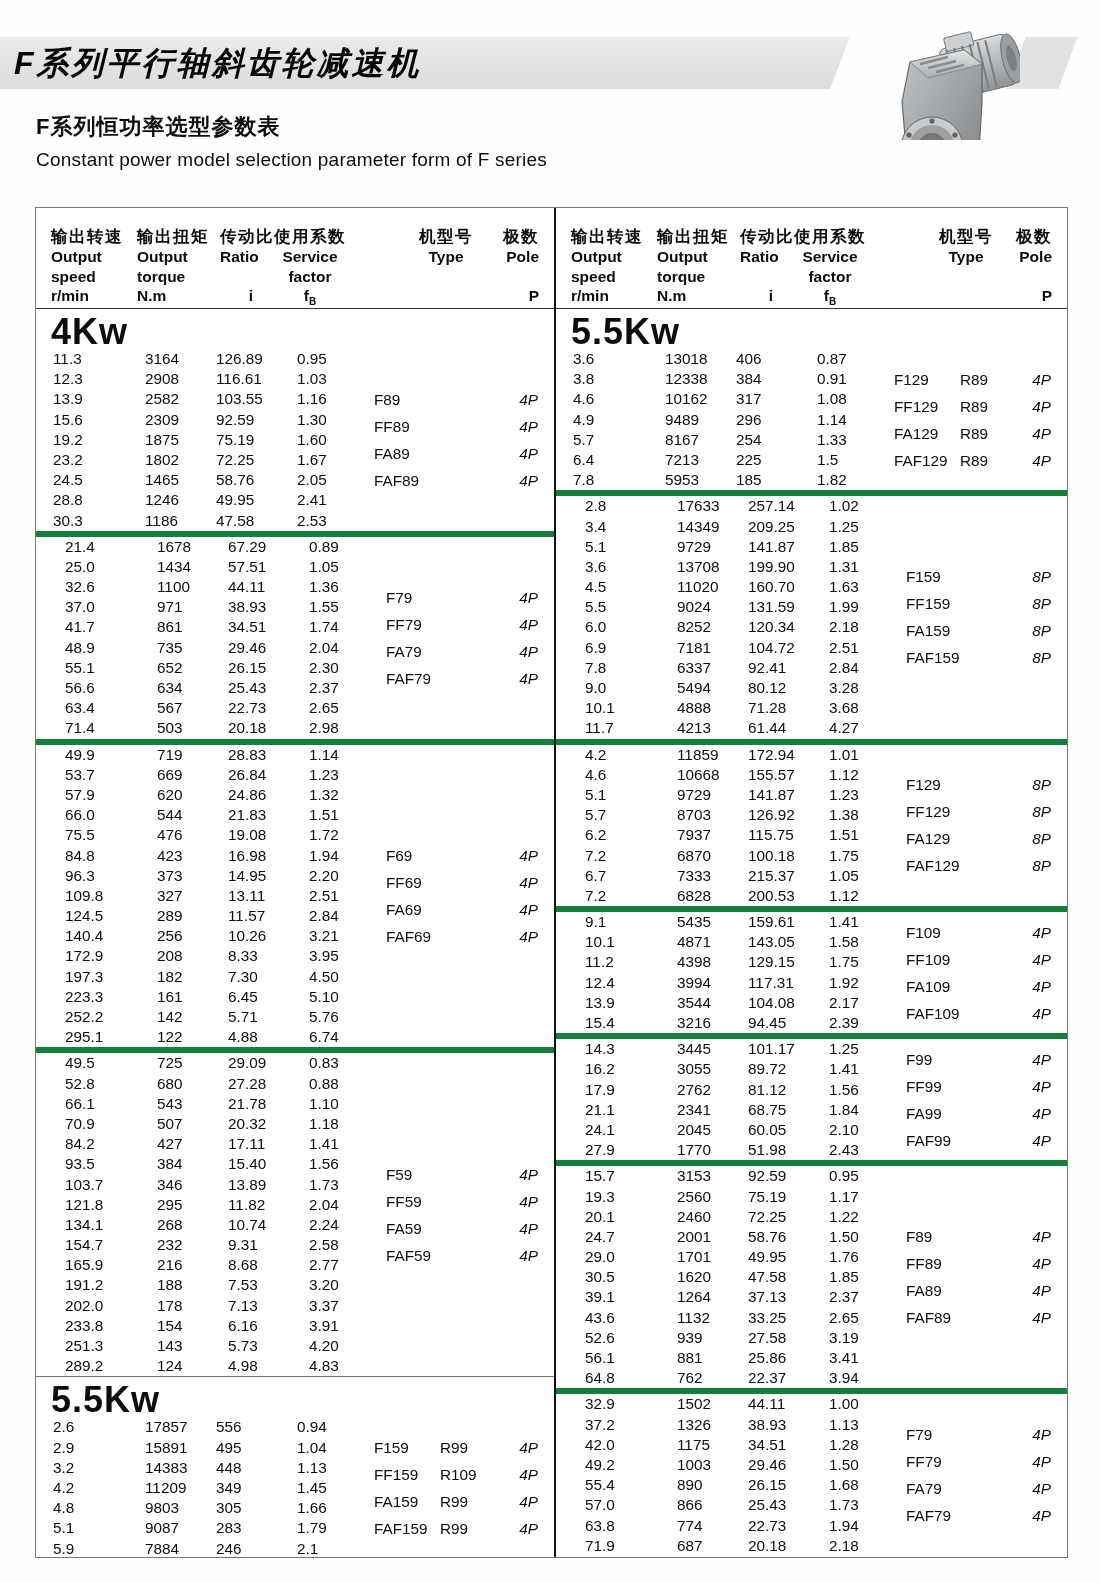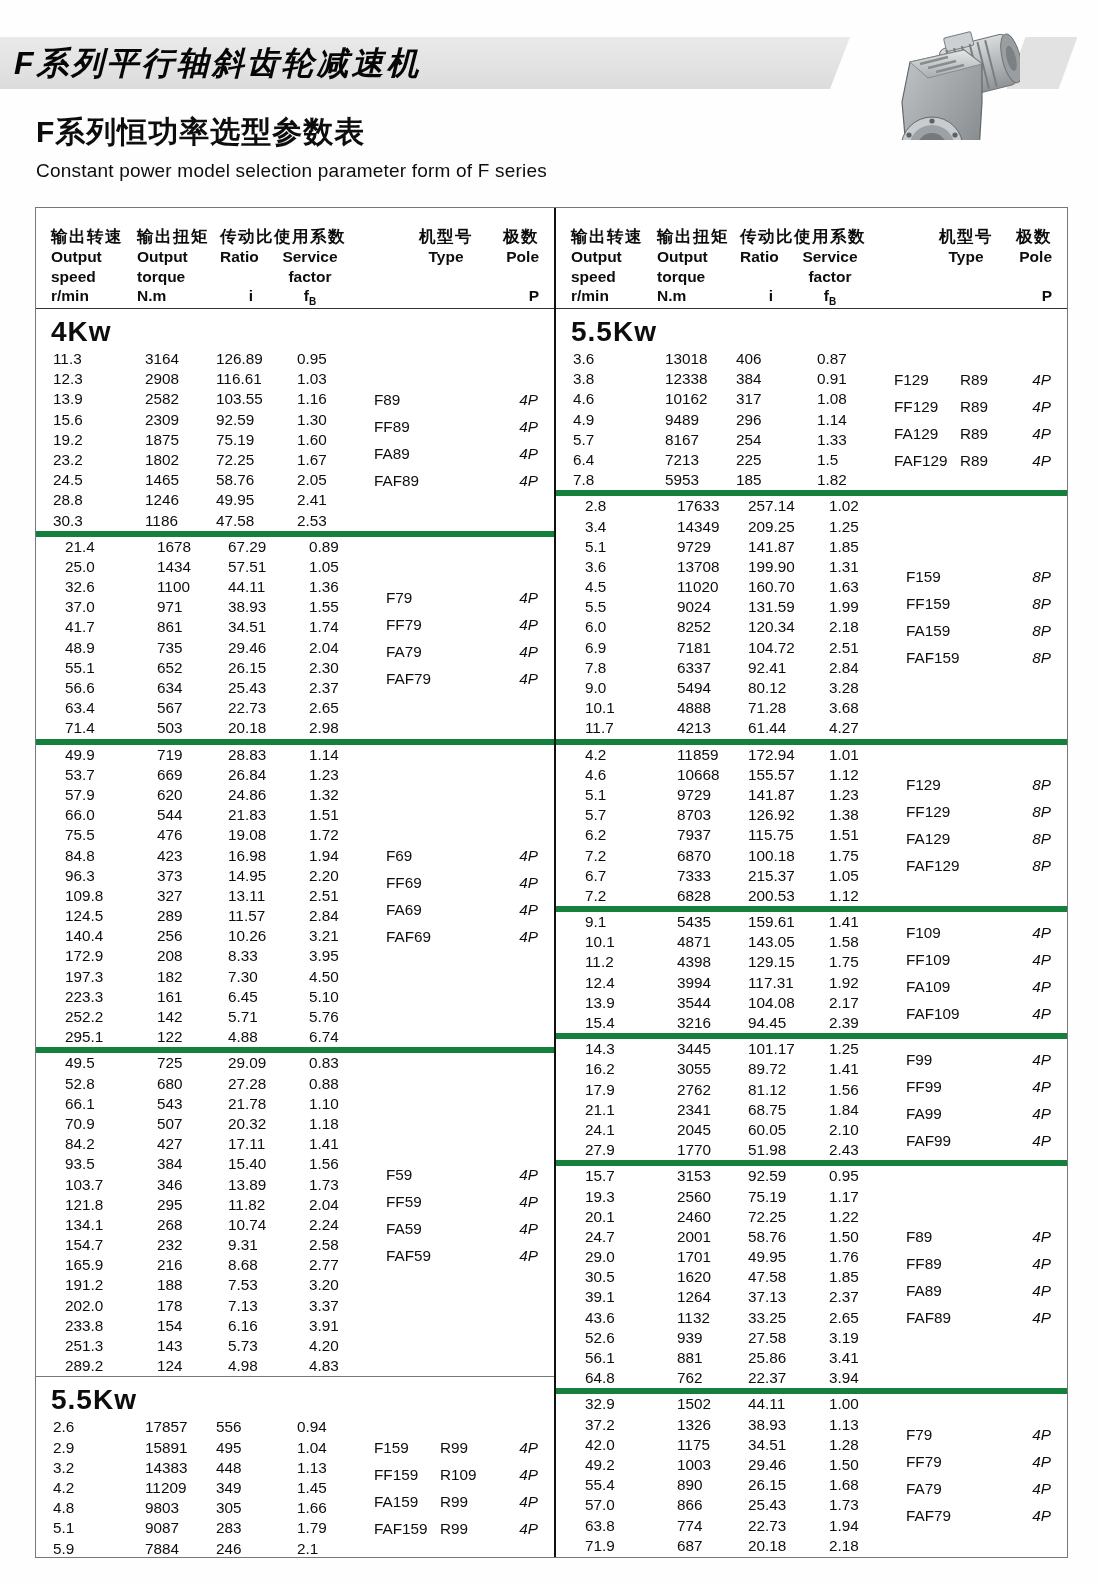--- a/index.html
+++ b/index.html
@@ -11,21 +11,21 @@
           background:linear-gradient(#eaeaea,#dcdcdc);
           clip-path:polygon(0 0,100% 0,calc(100% - 20px) 100%,0 100%);}
   .banner-title{display:block;font-style:italic;font-weight:bold;font-size:32px;
                 line-height:52px;padding-left:14px;letter-spacing:3px;color:#050505;}
   .deco-parallelogram{position:absolute;top:37px;left:1016px;width:52px;height:52px;
                       background:#e2e2e2;transform:skewX(-20deg);}
   .product-img{position:absolute;top:2px;left:848px;width:172px;height:138px;}
 
   
   .sec-title{position:absolute;left:36px;top:112px;}
-  .sec-title .cn{font-size:30px;font-weight:bold;letter-spacing:1px;margin:0;}
+  .sec-title .cn{font-size:22px;font-weight:bold;letter-spacing:1px;margin:0;}
   .sec-title .en{font-size:19px;margin-top:7px;letter-spacing:0.2px;}
 
   
   .param-table{position:absolute;left:35px;top:207px;width:1033px;height:1351px;
                border:1.5px solid #777;display:flex;box-sizing:border-box;background:#fff;}
   .half{position:relative;height:100%;display:flex;flex-direction:column;box-sizing:border-box;}
   .half.left{width:520px;border-right:2.5px solid #111;}
   .half.right{flex:1;}
 
   .thead{position:relative;flex:0 0 100px;border-bottom:1.5px solid #333;}
@@ -38,21 +38,21 @@
   .h-ratio{left:184px;width:62px;}
   .h-ratio .unit{text-align:center;}
   .h-factor{left:234px;width:80px;text-align:center;}
   .h-type{left:352px;width:116px;text-align:center;}
   .h-pole{right:15px;text-align:right;}
 
   .tbody{flex:1;display:flex;flex-direction:column;min-height:0;}
   .sectionv{display:flex;flex-direction:column;}
   .sectionv + .sectionv{border-top:1px solid #777;}
   .sectionv.grow{flex:1;}
-  .power-label{height:40px;line-height:46px;font-size:28px;font-weight:700;
+  .power-label{height:40px;line-height:46px;font-size:36px;font-weight:700;
                padding-left:15px;letter-spacing:1px;}
   .block + .block{border-top:6px solid #15803d;padding-left:12px;}
   .block.grow{flex:1;}
   .rowswrap{position:relative;}
   .drow{position:relative;height:20.2px;font-size:15.3px;}
   .drow span{position:absolute;top:0;line-height:20.2px;white-space:pre;}
   .cell-speed{left:17px;}
   .cell-torque{left:109px;}
   .cell-ratio{left:180px;}
   .cell-factor{left:261px;}

